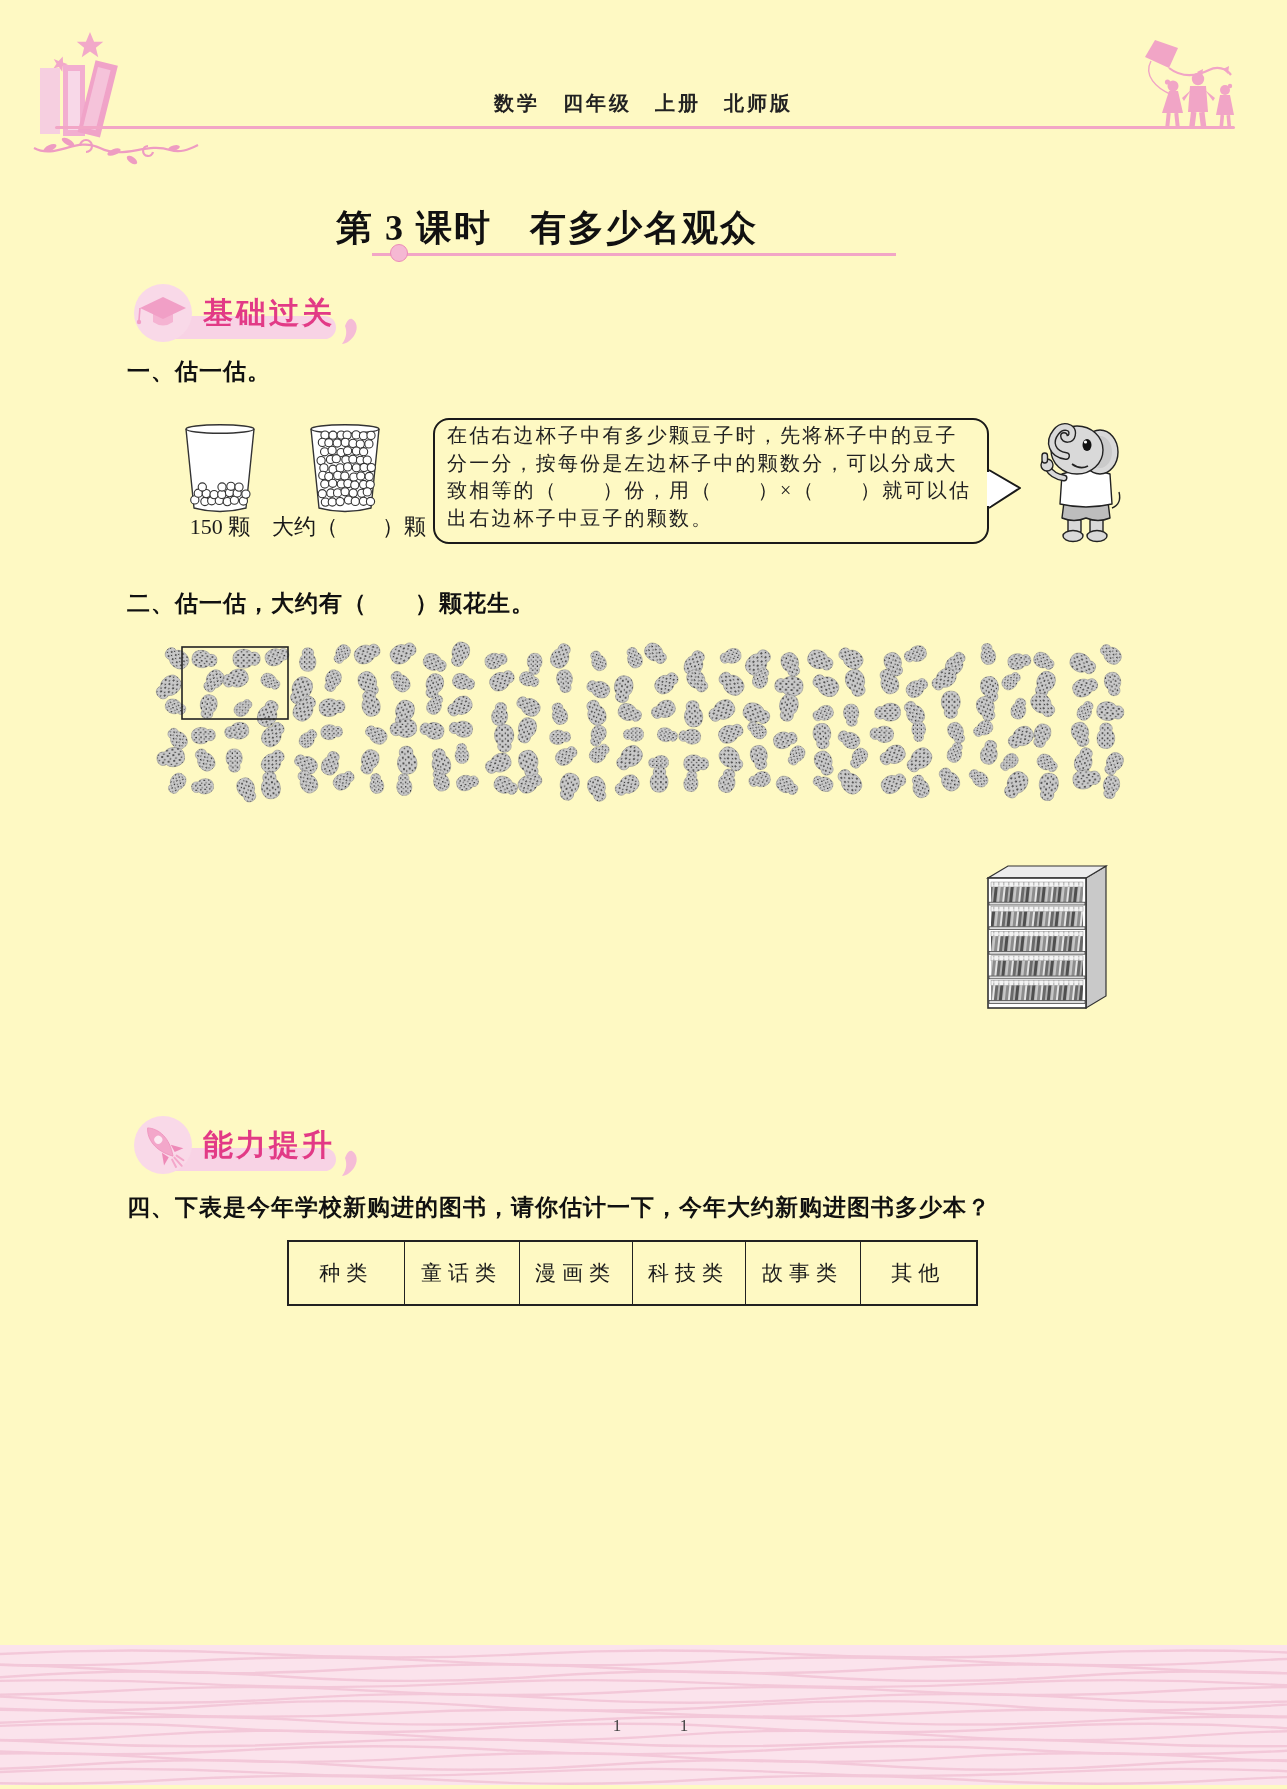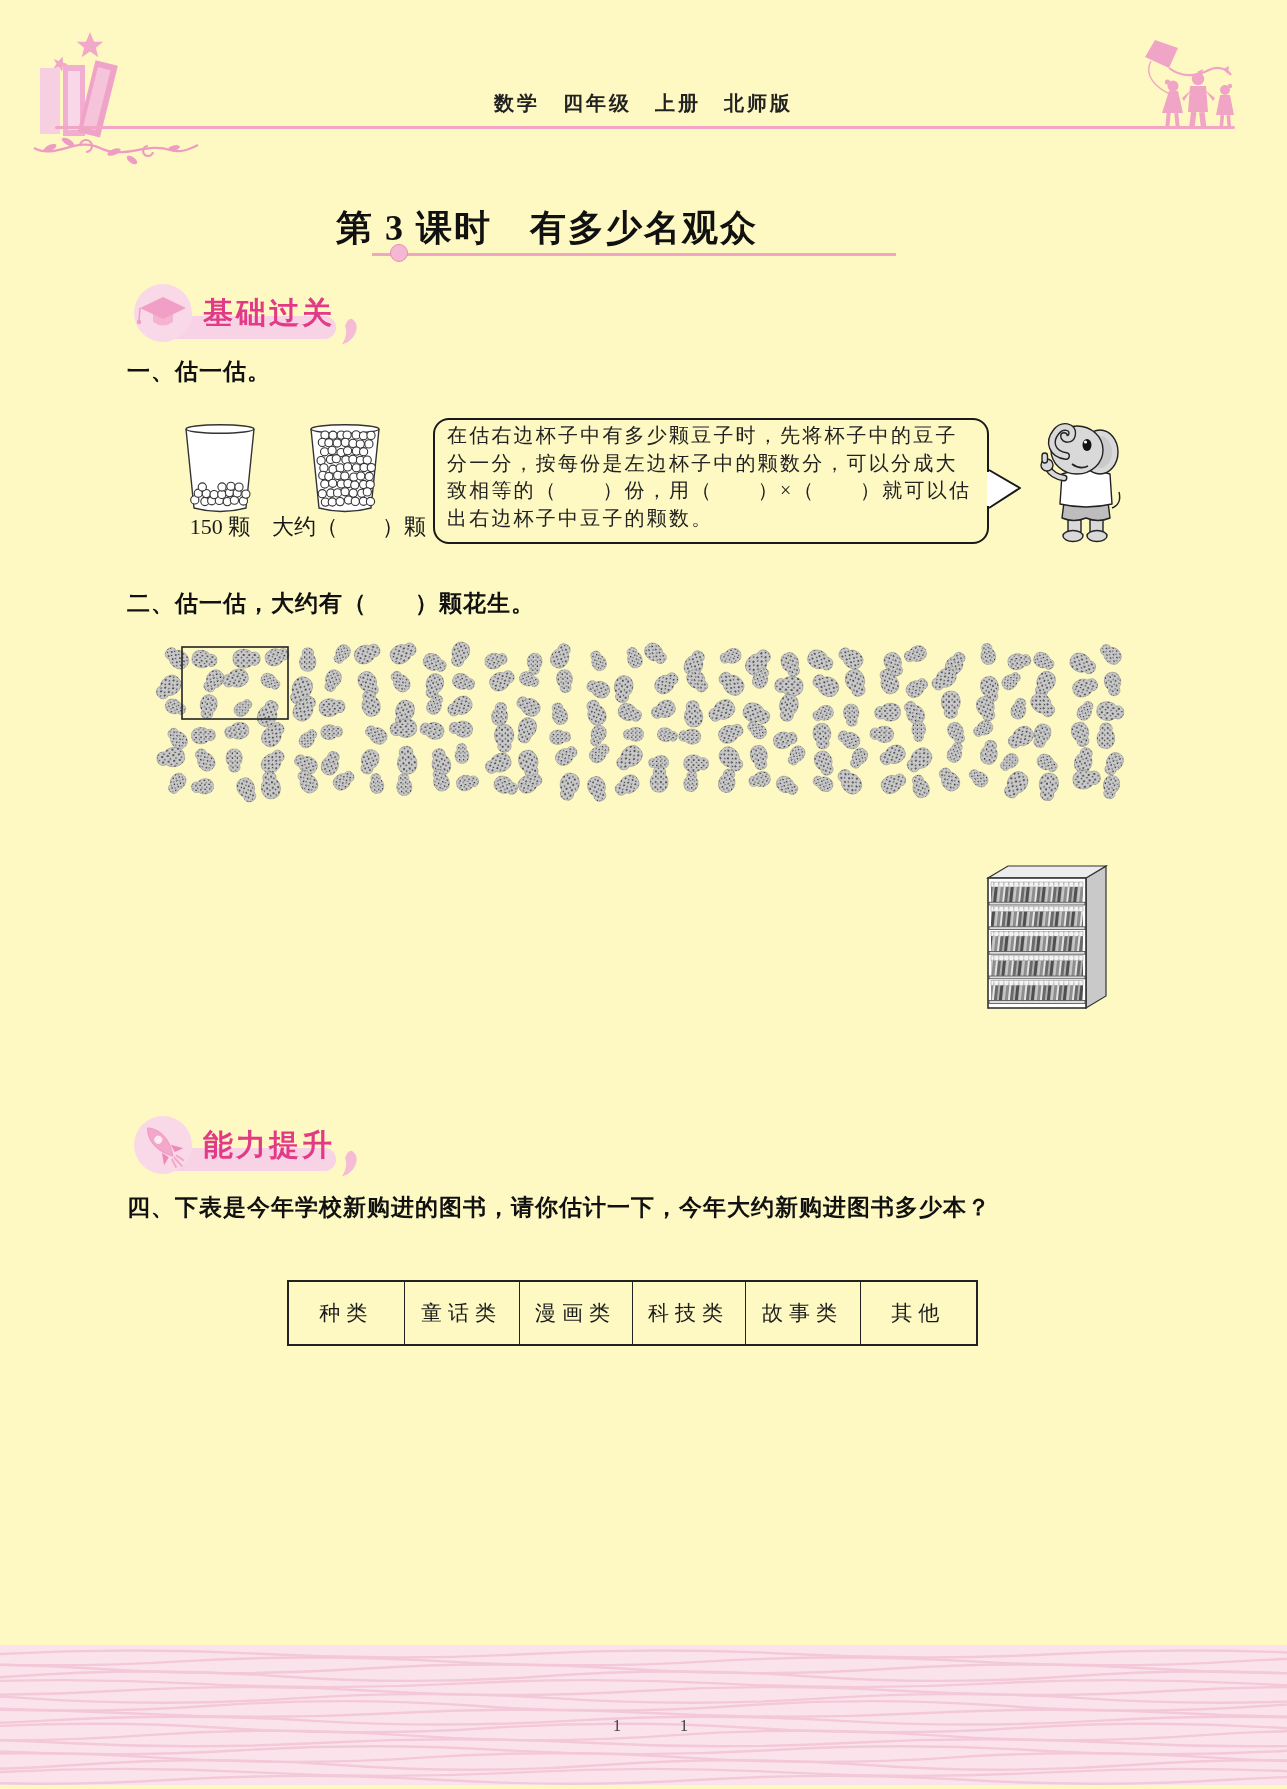--- a/index.html
+++ b/index.html
@@ -21,21 +21,21 @@
   .badge svg.curl{position:absolute;left:208px;top:36px;}
   
   .prompt{left:127px;font-size:23px;font-weight:bold;letter-spacing:1px;white-space:nowrap;color:#111;}
   
   .cup-label{top:512px;text-align:center;font-size:22px;white-space:nowrap;}
   #hint-bubble{left:433px;top:418px;width:556px;height:126px;border:2px solid #1a1a1a;border-radius:16px;
                box-sizing:border-box;padding:2px 12px;font-size:20px;line-height:27.5px;letter-spacing:2.2px;color:#222;}
   
   #books-table{left:287px;top:1240px;border-collapse:collapse;table-layout:fixed;}
   #books-table td{border:1px solid #222;text-align:center;vertical-align:middle;height:60px;}
-  #books-table{border:2px solid #222;margin-top:40px;}
+  #books-table{border:2px solid #222;}
   #books-table .hcell{font-size:21px;letter-spacing:6px;}
   #books-table .vcell{font-size:24px;letter-spacing:1px;}
   
   .pagenum{top:1716px;width:22px;text-align:center;font-size:17px;color:#444;}
 </style>
 </head>
 <body>
 
 <div id="page">
 

